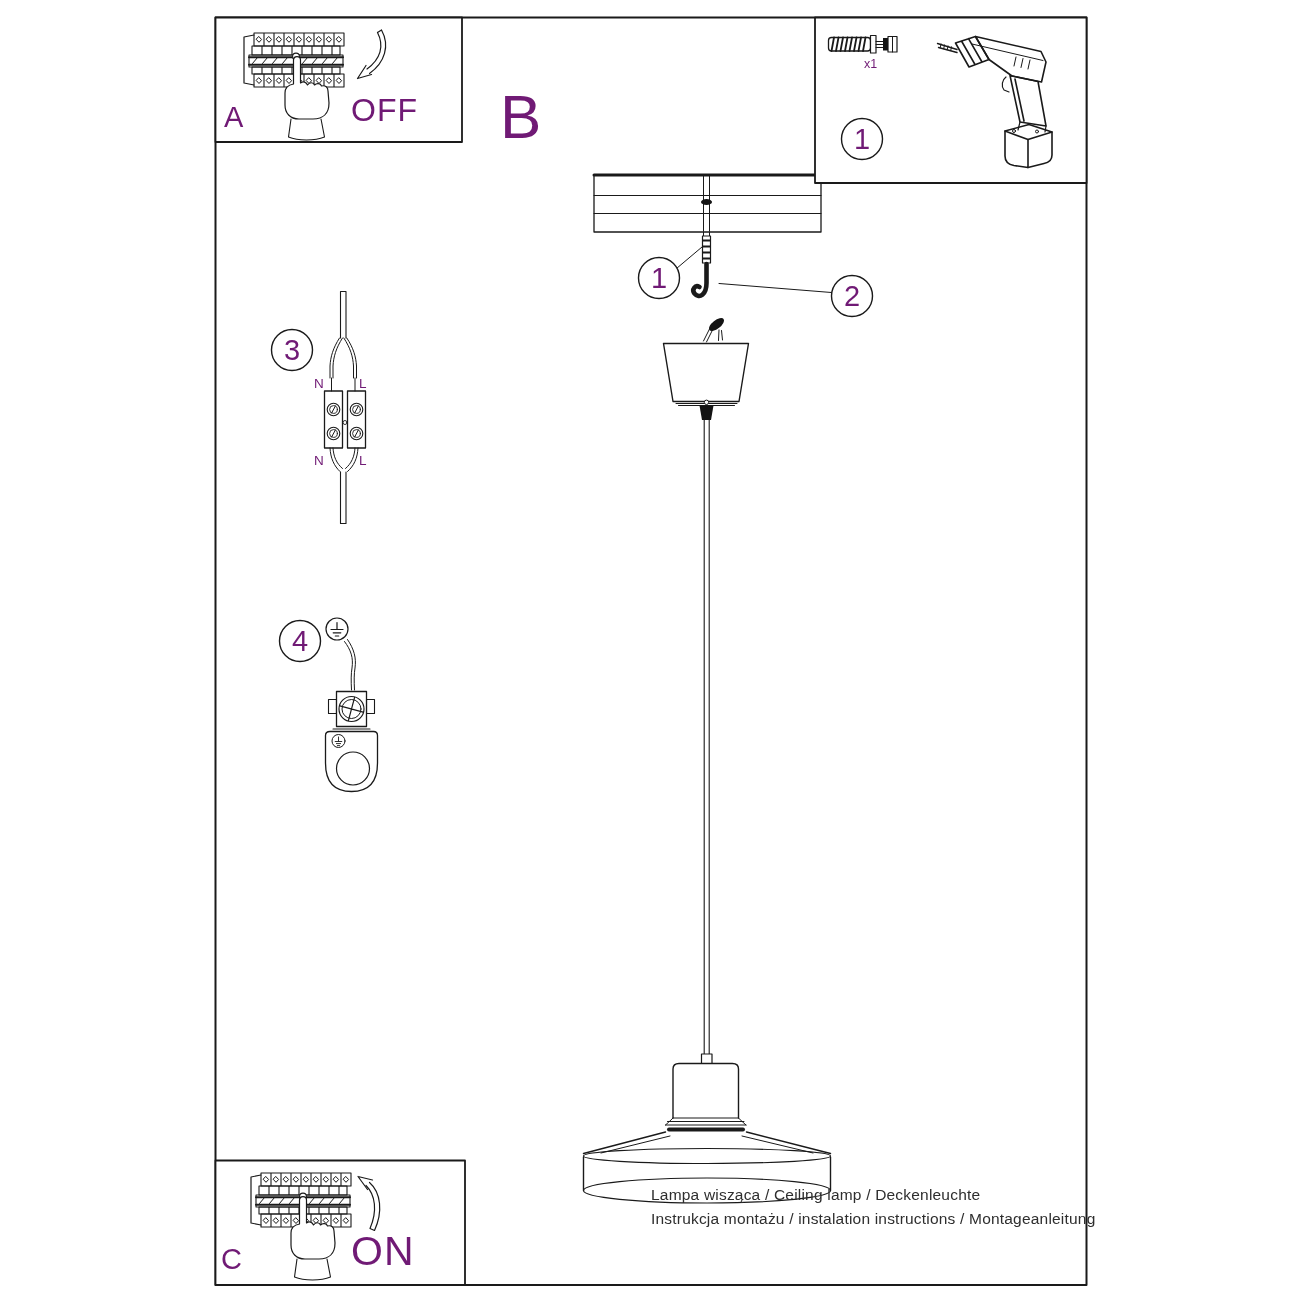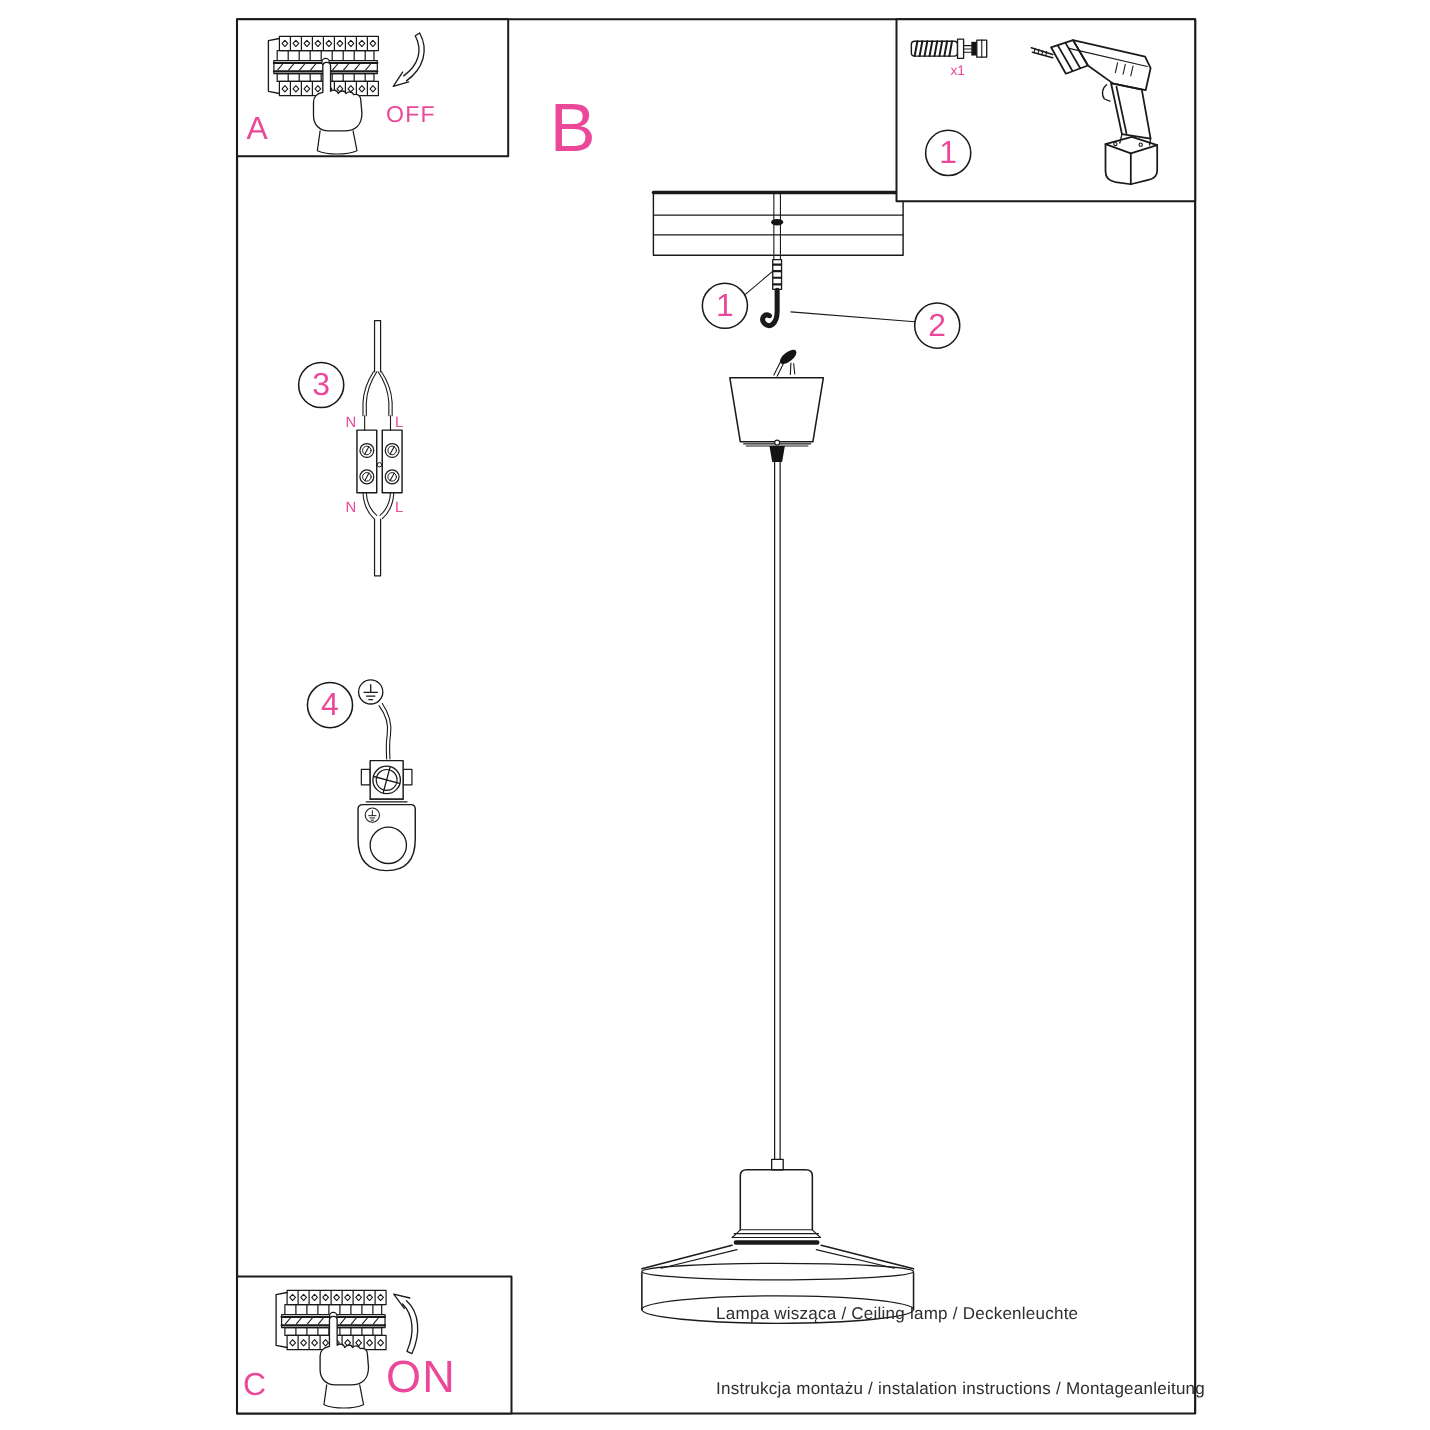--- a/index.html
+++ b/index.html
@@ -2,21 +2,21 @@
 <html><head>
 <meta charset="utf-8">
 <style>
   html,body{margin:0;padding:0;background:#fff;}
   #stage{position:relative;width:1300px;height:1300px;background:#fff;overflow:hidden;
          font-family:"Liberation Sans",sans-serif;}
   #art{position:absolute;left:0;top:0;z-index:1;}
   .ln{fill:none;stroke:#1a1a1a;stroke-linecap:round;stroke-linejoin:round;}
   .fw{fill:#ffffff;stroke:#1a1a1a;stroke-linejoin:round;}
   .fb{fill:#141414;stroke:none;}
-  .t{position:absolute;z-index:2;color:#ec4899;line-height:1;white-space:nowrap;}
+  .t{position:absolute;z-index:2;color:#701a75;line-height:1;white-space:nowrap;}
   .digit{width:42px;height:42px;line-height:42px;text-align:center;font-size:29px;}
   .cap{font-size:15.5px;letter-spacing:.2px;color:#2e2e2e;}
 </style>
 </head>
 <body>
 
 <div id="stage">
 
 <svg id="art" width="1300" height="1300" viewBox="0 0 1300 1300">
   <defs>
@@ -183,33 +183,33 @@
     <path class="ln" stroke-width="1.6" d="M1005,131 L1029,124.5 L1052,132 L1028,139.5 Z"></path>
     <path class="ln" stroke-width="1.6" d="M1005,131 L1005,156 Q1005,164 1014,165.5 L1028,167.5 L1028,139.5"></path>
     <path class="ln" stroke-width="1.6" d="M1052,132 L1052,155 Q1052,162 1044,163.5 L1028,167.5"></path>
     <circle class="ln" stroke-width="1" cx="1014" cy="131" r="1.5"></circle>
     <circle class="ln" stroke-width="1" cx="1037" cy="131.5" r="1.5"></circle>
   </g>
   <circle class="fw" stroke-width="1.4" cx="862" cy="139" r="20.5"></circle>
 </svg>
 
   <div class="t" style="left:224px;top:103px;font-size:29px;">A</div>
-  <div class="t" style="left:351px;top:94px;font-size:21px;letter-spacing:1px;">OFF</div>
+  <div class="t" style="left:351px;top:94px;font-size:32px;letter-spacing:1px;">OFF</div>
   <div class="t" style="left:500px;top:86px;font-size:62px;">B</div>
   <div class="t" style="left:221px;top:1245px;font-size:29px;">C</div>
   <div class="t" style="left:351px;top:1231px;font-size:41px;letter-spacing:1px;">ON</div>
 
   <div class="t digit" style="left:841px;top:118px;">1</div>
   <div class="t" style="left:864px;top:58px;font-size:12.5px;">x1</div>
 
   <div class="t digit" style="left:638px;top:257px;">1</div>
   <div class="t digit" style="left:831px;top:275px;">2</div>
   <div class="t digit" style="left:271px;top:329px;">3</div>
   <div class="t digit" style="left:279px;top:620px;">4</div>
 
   <div class="t" style="left:314px;top:377px;font-size:13.5px;">N</div>
   <div class="t" style="left:359px;top:377px;font-size:13.5px;">L</div>
   <div class="t" style="left:314px;top:454px;font-size:13.5px;">N</div>
   <div class="t" style="left:359px;top:454px;font-size:13.5px;">L</div>
 
-  <div class="t cap" style="left:651px;top:1255px;">Instrukcja montażu / instalation instructions / Montageanleitung</div>
+  <div class="t cap" style="left:651px;top:1211px;">Instrukcja montażu / instalation instructions / Montageanleitung</div>
   <div class="t cap" style="left:651px;top:1187px;">Lampa wisząca / Ceiling lamp / Deckenleuchte</div>
 </div>
 
 </body></html>

